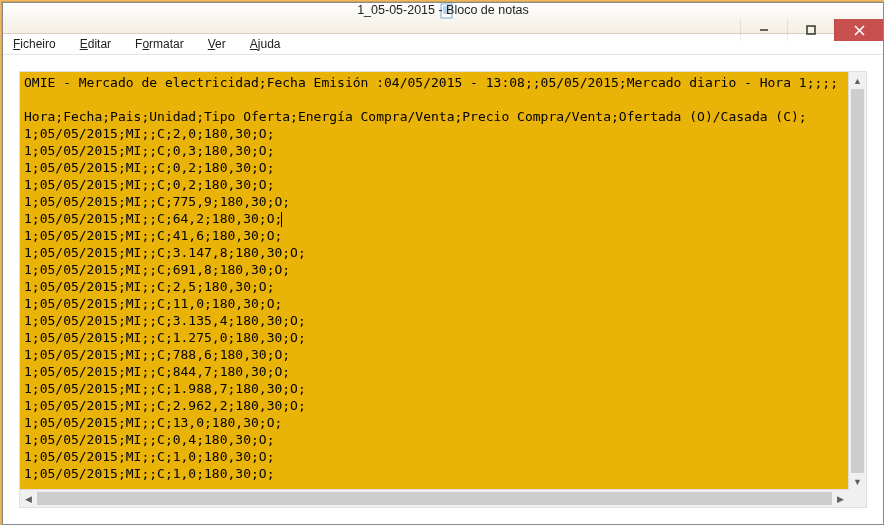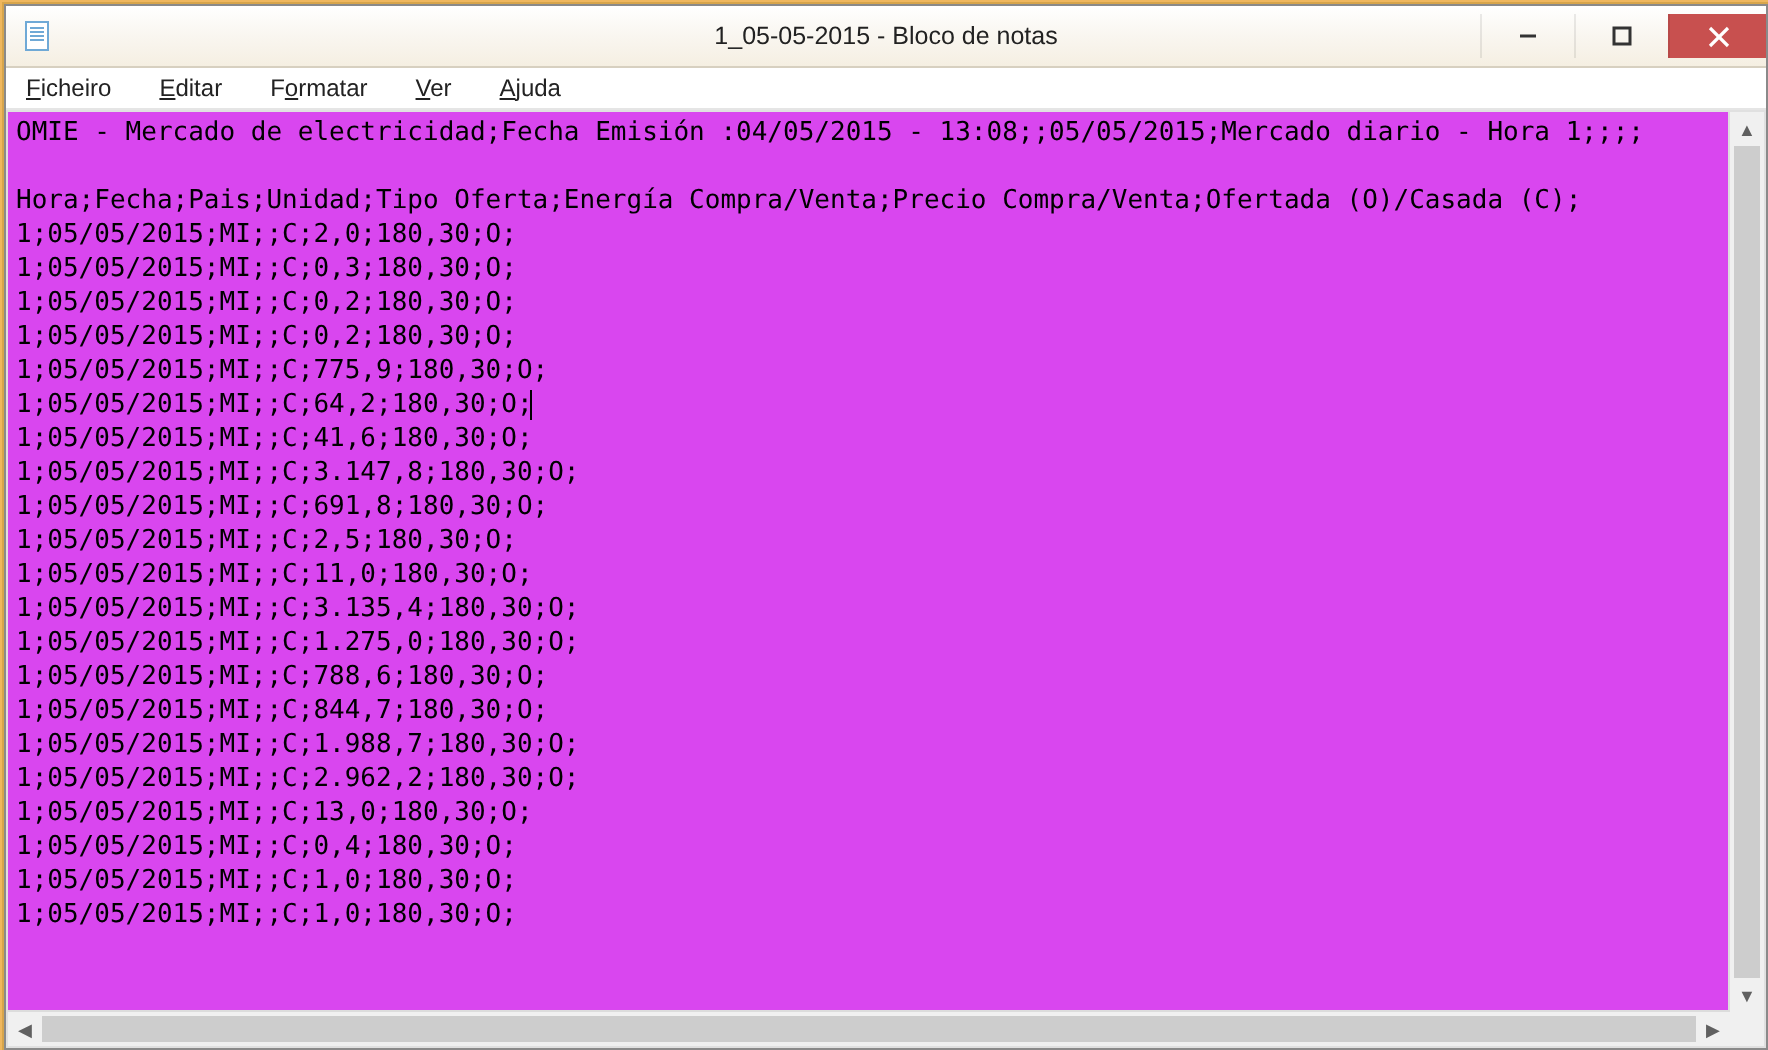--- a/index.html
+++ b/index.html
@@ -23,20 +23,21 @@
     flex-direction: column;
     position: relative;
   }
   .titlebar {
     height: 30px;
     background: linear-gradient(#ffffff,#f9f6f0 50%,#f5efe2);
     border-bottom: 1px solid #d7d0c0;
     display: flex;
     align-items: center;
     position: relative;
+    flex-direction: column;
   }
   .titlebar .app-icon {
     width: 16px;
     height: 16px;
     margin-left: 8px;
   }
   .titlebar .title {
     position: absolute;
     left: 0; right: 0;
     text-align: center;
@@ -77,23 +78,23 @@
   }
   .menu-item {
     padding: 1px 6px;
     font-size: 12px;
     color: #222;
   }
   .menu-item .ul { text-decoration: underline; }
   .content-wrap {
     flex: 1;
     position: relative;
-    background:#d946ef;
+    background:#eab308;
     border: 1px solid #e0e0e0;
-    margin:0;
+    margin:16px;
   }
   .content {
     position:absolute;
     left:0; right:17px; top:0; bottom:17px;
     padding: 2px 4px;
     font-family: Consolas, "Lucida Console", monospace;
     font-size: 13px;
     line-height: 17px;
     color: #000;
     white-space: pre;

